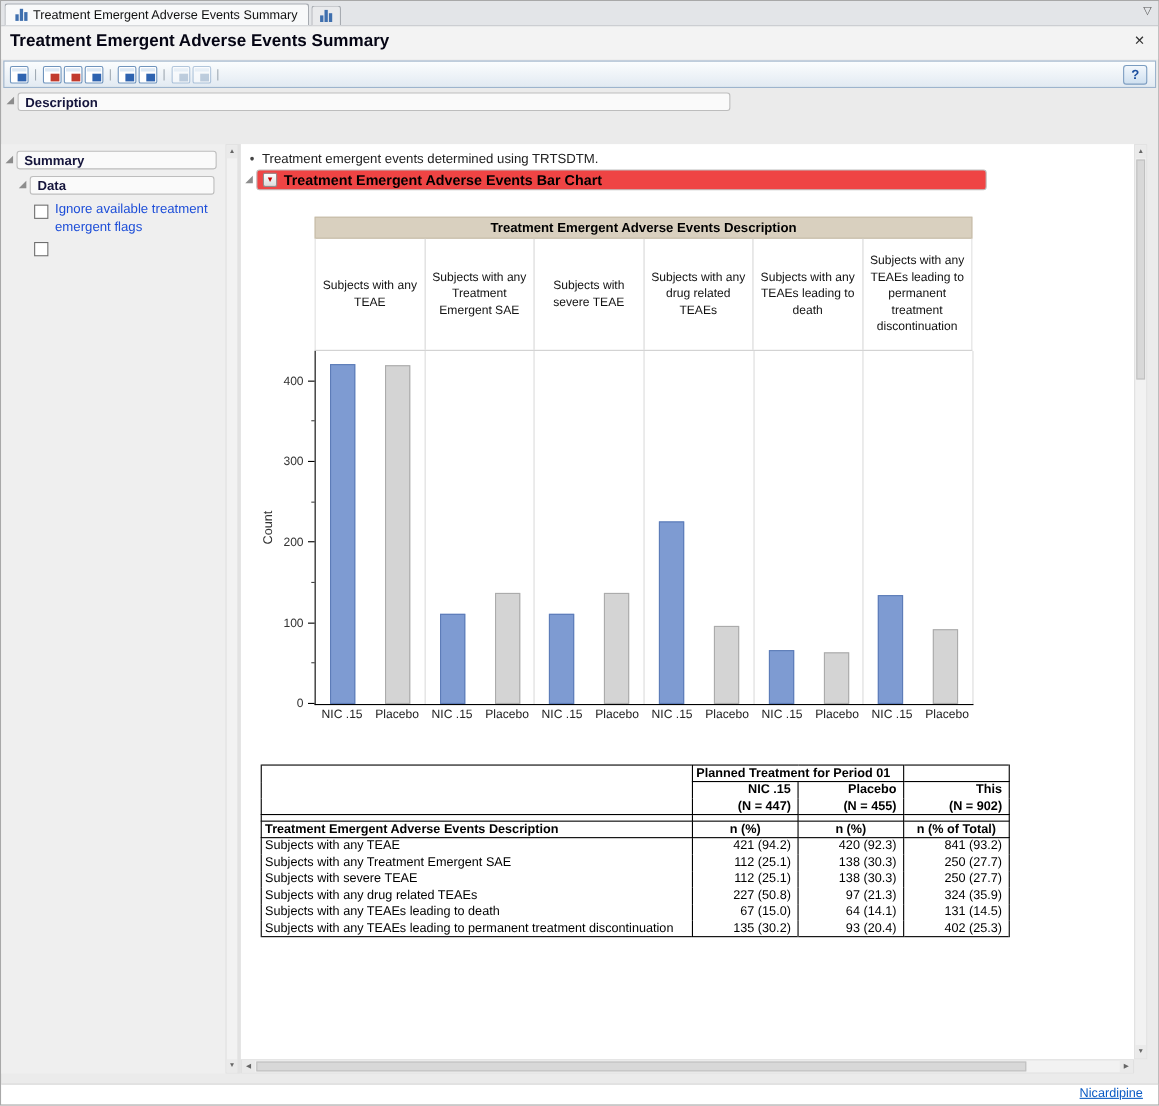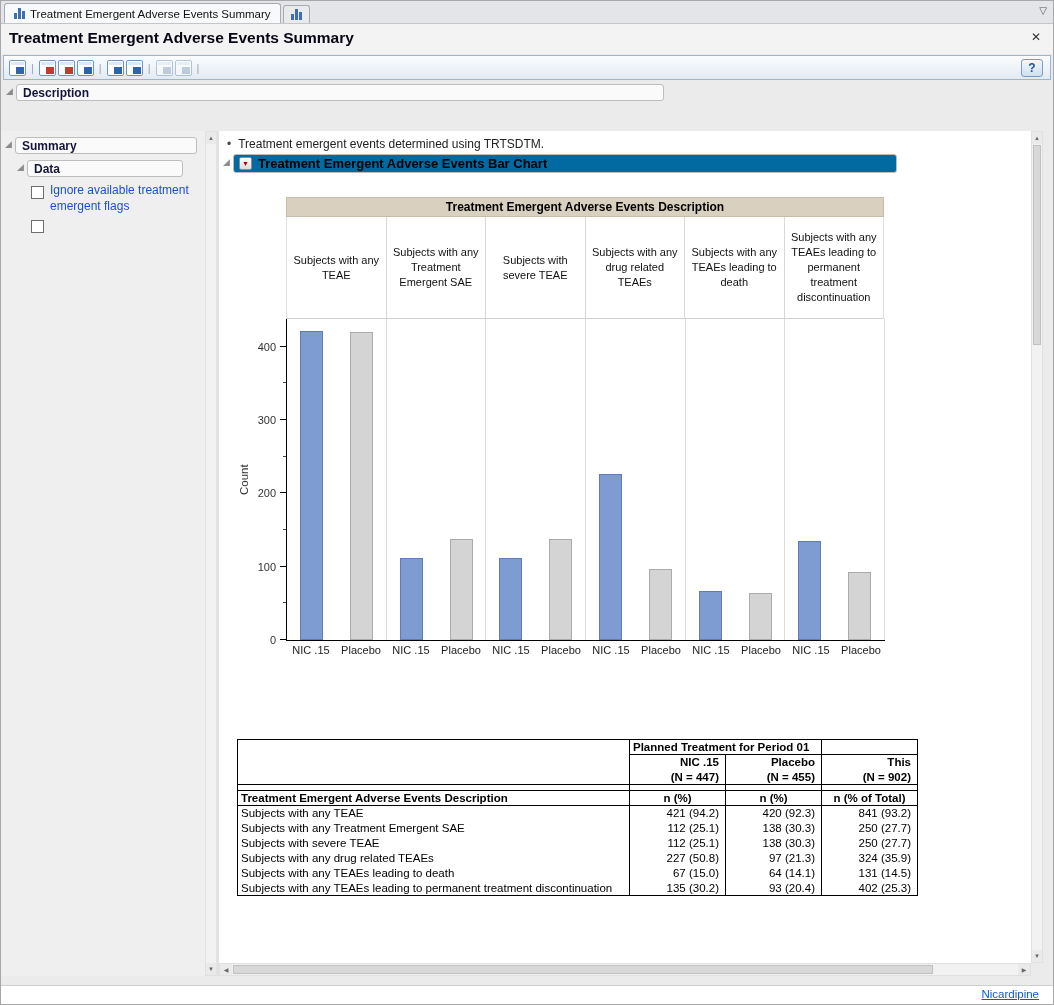--- a/index.html
+++ b/index.html
@@ -38,32 +38,32 @@
   .desc-head-disc{position:absolute;left:5px;top:5px;}
   .desc-head-box{position:absolute;left:15px;top:2px;width:648px;height:17px;}
   .desc-text{position:absolute;left:18px;top:24px;font-size:12px;color:#222;}
 
   
   .body{position:absolute;left:0;top:130px;width:100%;height:845px;}
   .left-panel{position:absolute;left:0;top:0;width:204px;height:100%;background:#efefef;}
   .opt-disc{position:absolute;left:4px;top:9px;}
   .opt-box{position:absolute;left:14px;top:6px;width:182px;height:17px;}
   .data-disc{position:absolute;left:16px;top:32px;}
-  .data-box{position:absolute;left:26px;top:29px;width:156px;height:17px;}
+  .data-box{position:absolute;left:26px;top:29px;width:168px;height:17px;}
   .cb{position:absolute;left:30px;width:13px;height:13px;border:1px solid #6e6e6e;background:#fff;box-sizing:border-box;}
   .cb1{top:55px;} .cb2{top:89px;}
   .cb-label{position:absolute;left:49px;width:142px;font-size:12px;line-height:1.3;color:#1d4ed8;}
   .cbl1{top:52px;} .cbl2{top:86px;}
   .splitter{position:absolute;left:215px;top:0;width:3px;height:100%;background:#e2e2e2;}
 
   .main{position:absolute;left:218px;top:0;width:812px;height:832px;background:#fff;overflow:hidden;}
   .note{position:absolute;left:8px;top:6px;font-size:12px;color:#222;}
   .note .bullet{margin-right:7px;color:#444;}
   .sect-disc{position:absolute;left:4px;top:27px;}
-  .sect-box{position:absolute;left:14px;top:23px;width:664px;height:19px;border:1px solid #bdbdbd;border-radius:3px;background:#0369a1;display:flex;align-items:center;gap:6px;padding:0 5px;box-sizing:border-box;}
+  .sect-box{position:absolute;left:14px;top:23px;width:664px;height:19px;border:1px solid #bdbdbd;border-radius:3px;background:#ef4444;display:flex;align-items:center;gap:6px;padding:0 5px;box-sizing:border-box;}
   .red-tri-btn{width:13px;height:13px;background:linear-gradient(#fefefe,#dcdcdc);border:1px solid #8e8e8e;border-radius:2px;display:flex;align-items:center;justify-content:center;box-sizing:border-box;}
   .red-tri-btn span{color:#c00000;font-size:7px;line-height:1;}
   .sect-title{font-weight:bold;font-size:13px;color:#000;}
 
   
   .chart-band{position:absolute;left:67px;top:66px;width:598px;height:20px;background:#d9d0bf;border:1px solid #c6bca8;box-sizing:border-box;display:flex;align-items:center;justify-content:center;font-weight:bold;font-size:12px;color:#000;}
   .chart-heads{position:absolute;left:67px;top:86px;width:598px;height:102px;display:flex;border-left:1px solid #e0e0e0;border-right:1px solid #e0e0e0;border-bottom:1px solid #cfcfcf;box-sizing:border-box;}
   .head-cell{flex:1;border-right:1px solid #d8d8d8;display:flex;align-items:center;justify-content:center;text-align:center;font-size:11px;line-height:1.35;padding:2px 5px;box-sizing:border-box;color:#111;}
   .head-cell:last-child{border-right:none;}
   .chart-ylabel{position:absolute;left:18px;top:188px;height:321px;width:14px;writing-mode:vertical-rl;transform:rotate(180deg);display:flex;align-items:center;justify-content:center;font-size:11.5px;color:#333;}
@@ -73,21 +73,21 @@
   .ymark.minor{width:3px;background:#444;}
   .chart-plot{position:absolute;left:67px;top:188px;width:598px;height:321px;border-left:1px solid #000;border-bottom:1px solid #000;box-sizing:content-box;display:flex;}
   .plot-col{flex:1;border-right:1px solid #dcdcdc;display:flex;align-items:flex-end;justify-content:center;gap:27px;box-sizing:border-box;}
   .bar{width:23px;border:1px solid;box-sizing:border-box;}
   .chart-xlabels{position:absolute;left:67px;top:513px;width:598px;height:16px;display:flex;}
   .x-col{flex:1;display:flex;justify-content:center;}
   .xlab{width:50px;text-align:center;font-size:11px;color:#222;}
 
   
   .summary-wrap{position:absolute;left:18px;top:564px;}
-  table.summary{border-collapse:collapse;table-layout:fixed;font-size:11.5px;color:#000;border:1px solid #000;margin-top:44px;}
+  table.summary{border-collapse:collapse;table-layout:fixed;font-size:11.5px;color:#000;border:1px solid #000;}
   table.summary td{border-left:1px solid #000;border-right:1px solid #000;padding:1px 3px;height:15px;overflow:hidden;white-space:nowrap;box-sizing:border-box;}
   .plan-cell{font-weight:bold;border-bottom:1px solid #000 !important;}
   .colname{font-weight:bold;text-align:right;padding-right:6px !important;}
   tr.nrow td{border-bottom:1px solid #000;}
   .lab-cell{border-bottom:1px solid #000 !important;}
   tr.spacer-row td{height:6px;border-bottom:1px solid #000;padding:0 !important;}
   tr.measure-row td{font-weight:bold;border-bottom:1px solid #000;}
   .mval{text-align:center;}
   .rval{text-align:right;padding-right:6px !important;}
 

